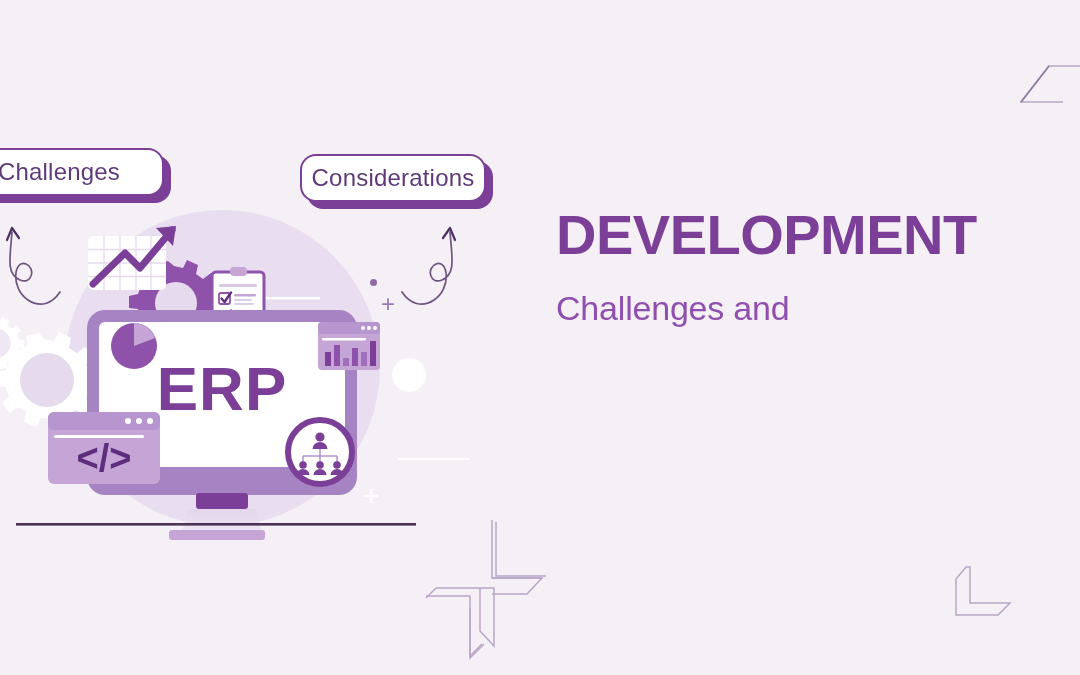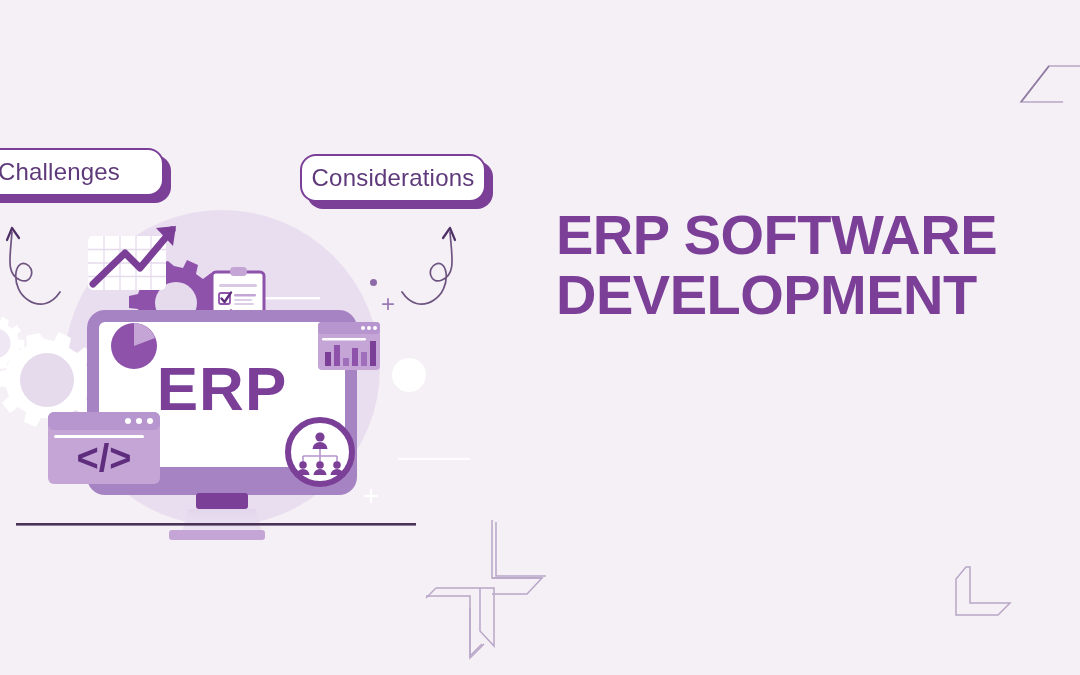--- a/index.html
+++ b/index.html
@@ -263,21 +263,20 @@
 
   <div class="badge" id="badge-challenges">
     <span>Challenges</span>
   </div>
   <div class="badge" id="badge-considerations">
     <span>Considerations</span>
   </div>
 
   <div id="text-block">
     <h1 id="headline">
-      <span class="l1">ERP SOFTWARE</span>
       <span class="l2">DEVELOPMENT</span>
     </h1>
     <p id="subhead">
-      <br>
+      <span>Challenges and</span><br>
     </p>
   </div>
 
 </div>
 
 </body></html>

